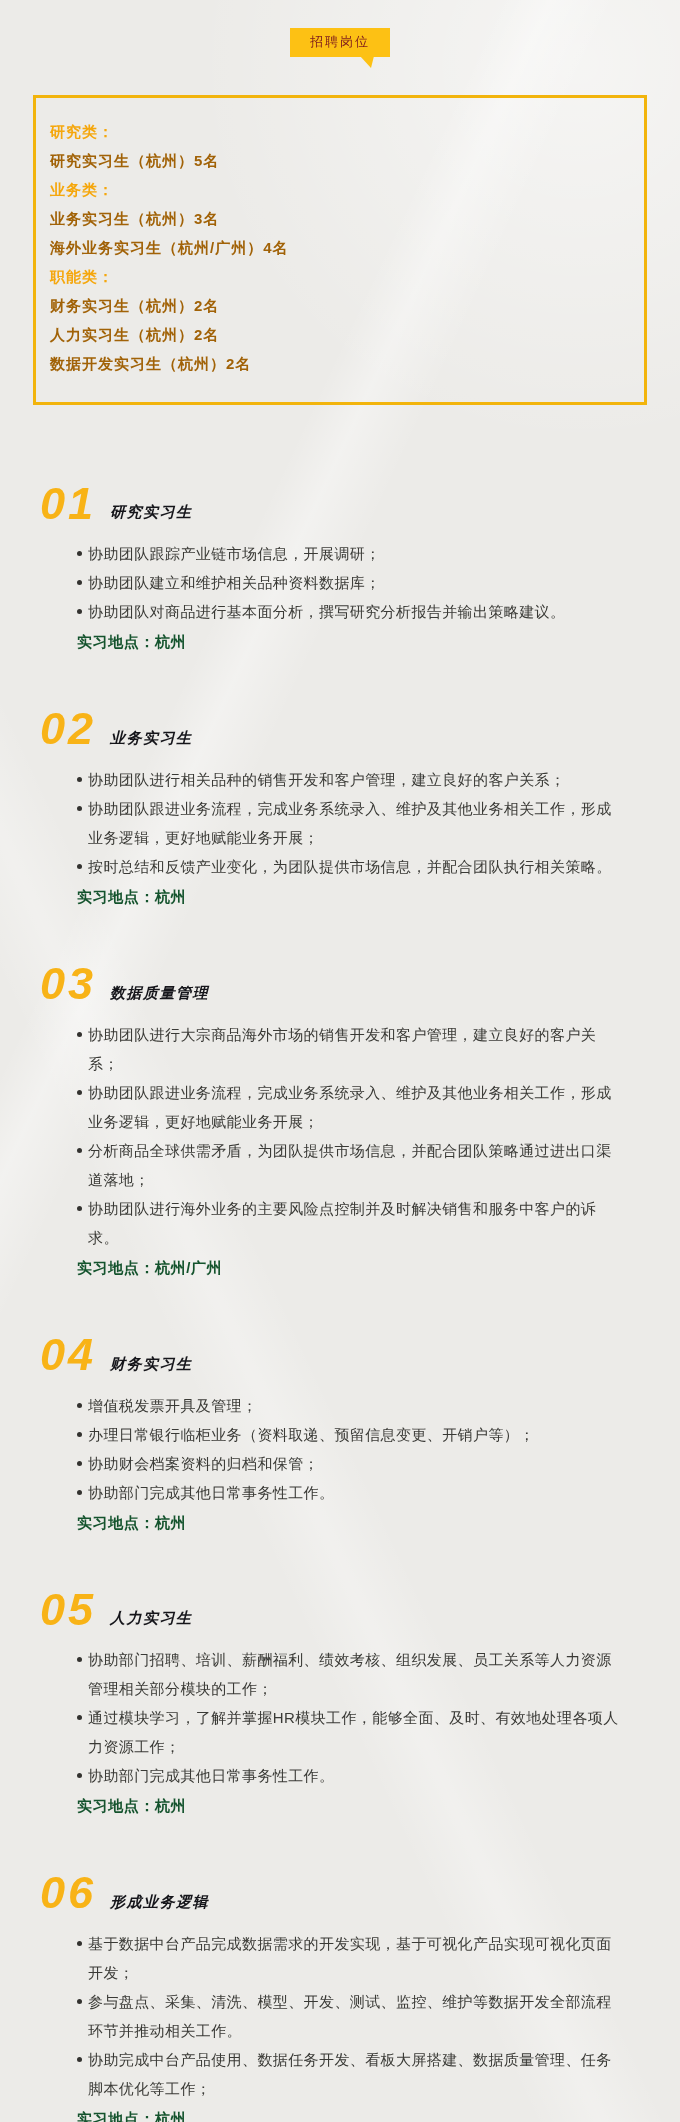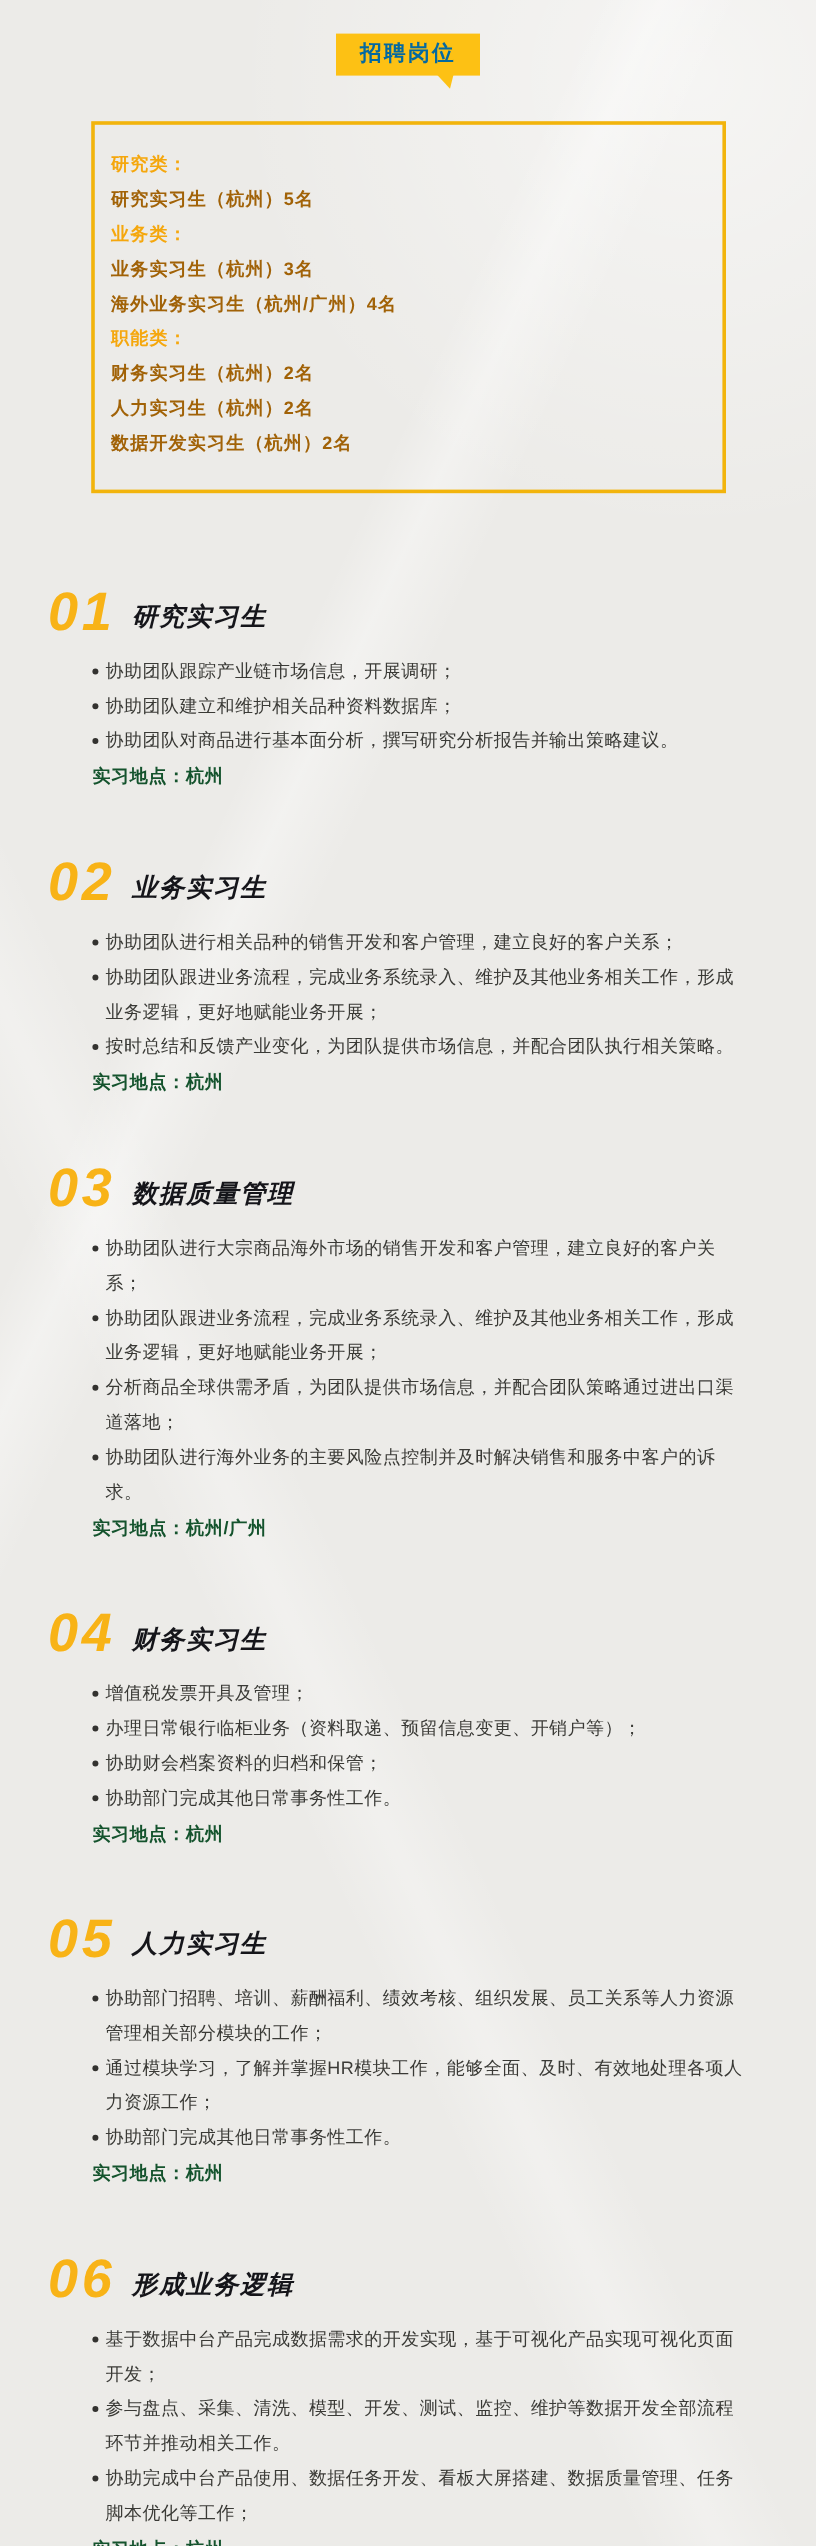--- a/index.html
+++ b/index.html
@@ -15,43 +15,43 @@
     font-family:"Liberation Sans","DejaVu Sans",sans-serif;
     color:#2b2b28;
   }
   .page{position:relative;width:680px;}
 
   
   .badge-wrap{display:flex;justify-content:center;padding-top:28px;}
   .badge{
     position:relative;
     background:var(--accent,#FDC114);
-    color:#0369a1;
-    font-size:18px;
-    font-weight:700;
+    color:#7f1d1d;
+    font-size:13px;
+    font-weight:400;
     letter-spacing:2px;
     padding:6px 20px 7px;
     line-height:1.2;
   }
   .badge::after{
     content:"";
     position:absolute;
     bottom:-11px;
     left:70%;
     width:0;height:0;
     border-top:12px solid var(--accent,#FDC114);
     border-left:11px solid transparent;
     border-right:3px solid transparent;
   }
 
   
   .summary-box{
     box-sizing:border-box;
     margin:38px auto 0;
-    width:529px;
+    width:614px;
     border:3px solid var(--accent-border,#F2B40C);
     padding:19px 14px 24px;
   }
   .box-line{margin:0;font-size:15px;font-weight:700;line-height:29px;letter-spacing:1px;}
   .box-line.category{color:var(--accent-strong,#F5A70D);}
   .box-line.item{color:#a16207;}
 
   
   .jobs{padding:78px 28px 0 40px;}
   .job{margin-bottom:52px;}
@@ -59,21 +59,21 @@
   .job-num{
     font-size:45px;
     line-height:0.95;
     font-weight:800;
     font-style:italic;
     color:var(--accent-num,#F8B317);
     letter-spacing:3px;
     padding-right:14px;
   }
   .job-title{
-    font-size:21px;
+    font-size:15px;
     font-weight:800;
     font-style:italic;
     color:#15151a;
     letter-spacing:1.5px;
     padding-bottom:3px;
   }
   .job-bullets{list-style:none;margin:0 0 0 37px;padding:0;width:548px;}
   .job-bullets li{display:flex;align-items:flex-start;}
   .bullet-dot{
     flex:none;

